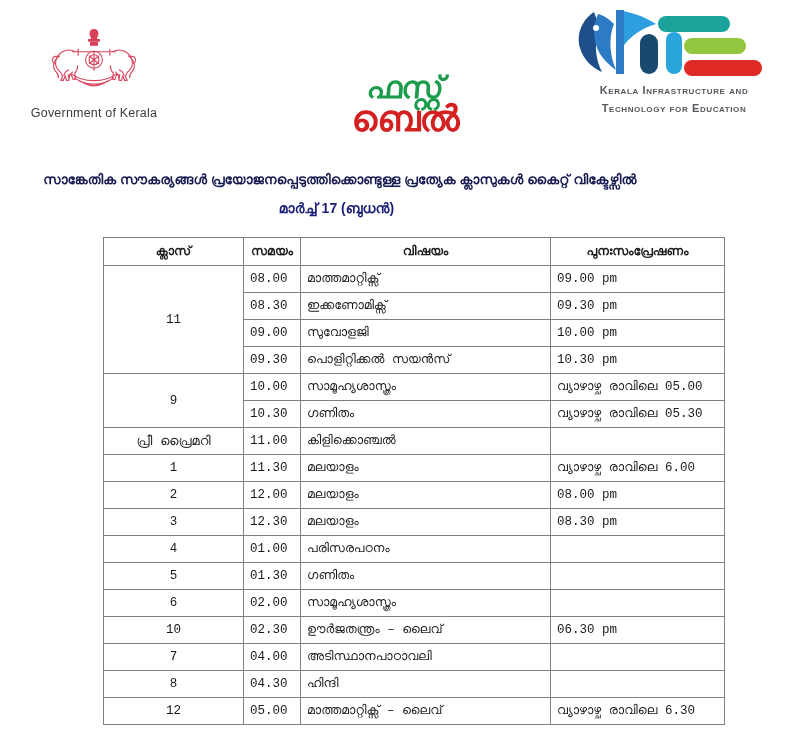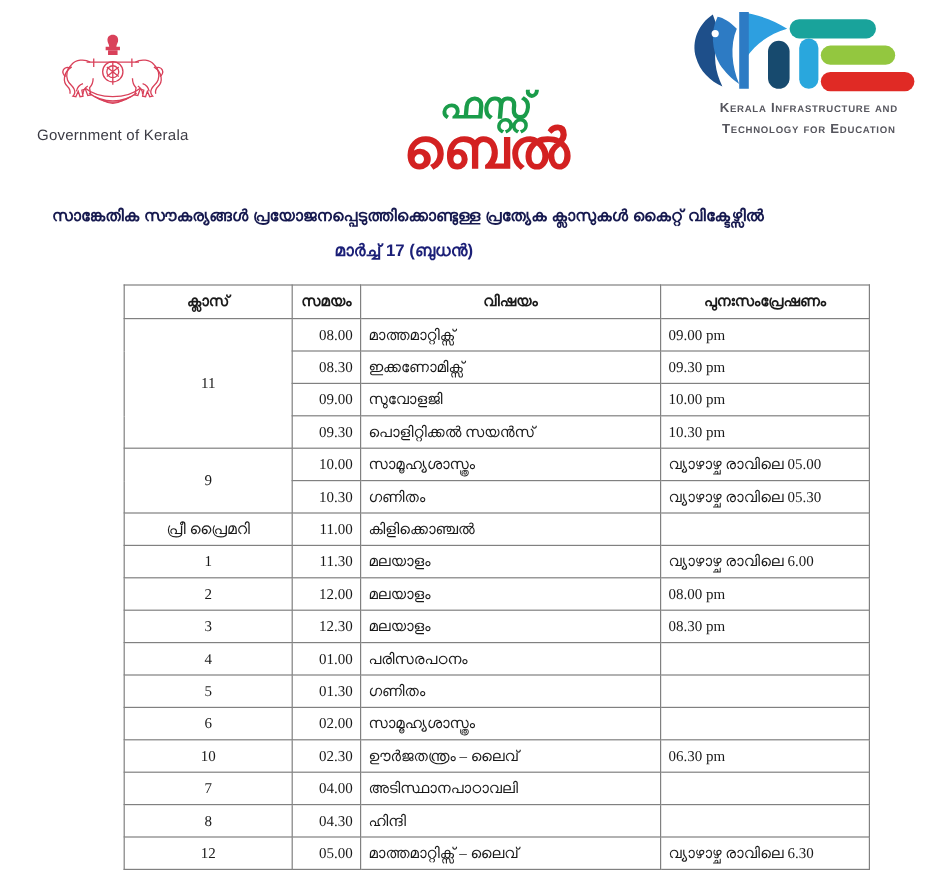--- a/index.html
+++ b/index.html
@@ -54,23 +54,23 @@
   .fb-top {
     font-family: "Liberation Serif", serif;
     font-weight: bold;
     font-size: 31px;
     color: #1a9c4a;
     line-height: 1;
     letter-spacing: -1px;
     transform: skewX(-5deg);
   }
   .fb-bot {
-    font-family: Liberation Sans, sans-serif;
-    font-weight: bold;
-    font-size: 46px;
+    font-family: Liberation Serif, serif;
+    font-weight: bold;
+    font-size: 36px;
     color: #d32121;
     line-height: 1;
     margin-top: -2px;
     letter-spacing: -1px;
   }
 
   
   .kite {
     position: absolute;
     right: 8px;
@@ -118,21 +118,21 @@
   .table-wrap {
     position: absolute;
     left: 103px;
     top: 237px;
     width: 621px;
   }
   table.sched {
     border-collapse: collapse;
     width: 621px;
     table-layout: fixed;
-    font-family: Liberation Serif, serif;
+    font-family: Liberation Mono, monospace;
     border-radius: 10px;
   }
   table.sched col.c-class { width: 140px; }
   table.sched col.c-time  { width: 57px; }
   table.sched col.c-subj  { width: 250px; }
   table.sched col.c-rep   { width: 174px; }
 
   table.sched th, table.sched td {
     border: 1px solid #808080;
     height: 27px;
@@ -147,21 +147,21 @@
     font-size: 12.5px;
     height: 28px;
   }
   td.cls {
     text-align: center;
     font-size: 17px;
     color: #202020;
   }
   td.cls.small { font-size: 13px; }
   td.time {
-    text-align: right;
+    text-align: left;
     font-size: 12px;
     padding-left: 9px;
     color: #222;
     margin-left: 36px;
   }
   td.subj {
     text-align: left;
     padding-left: 14px;
     font-size: 12.5px;
   }

